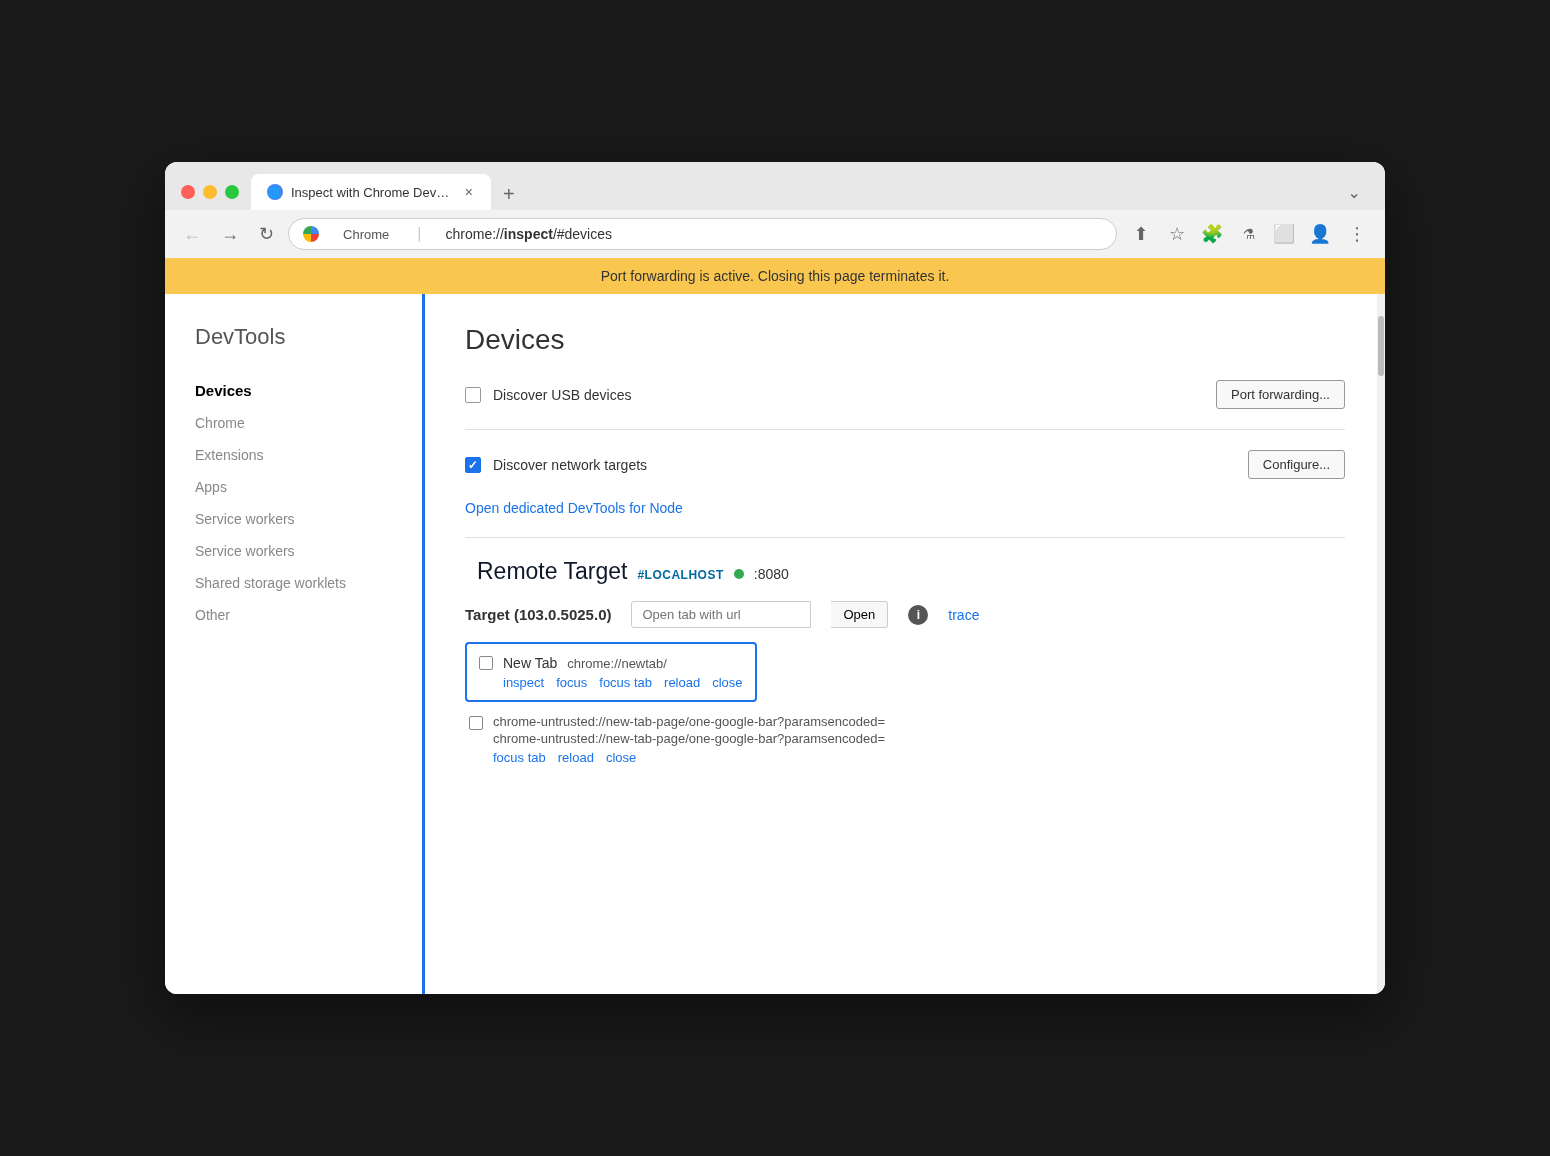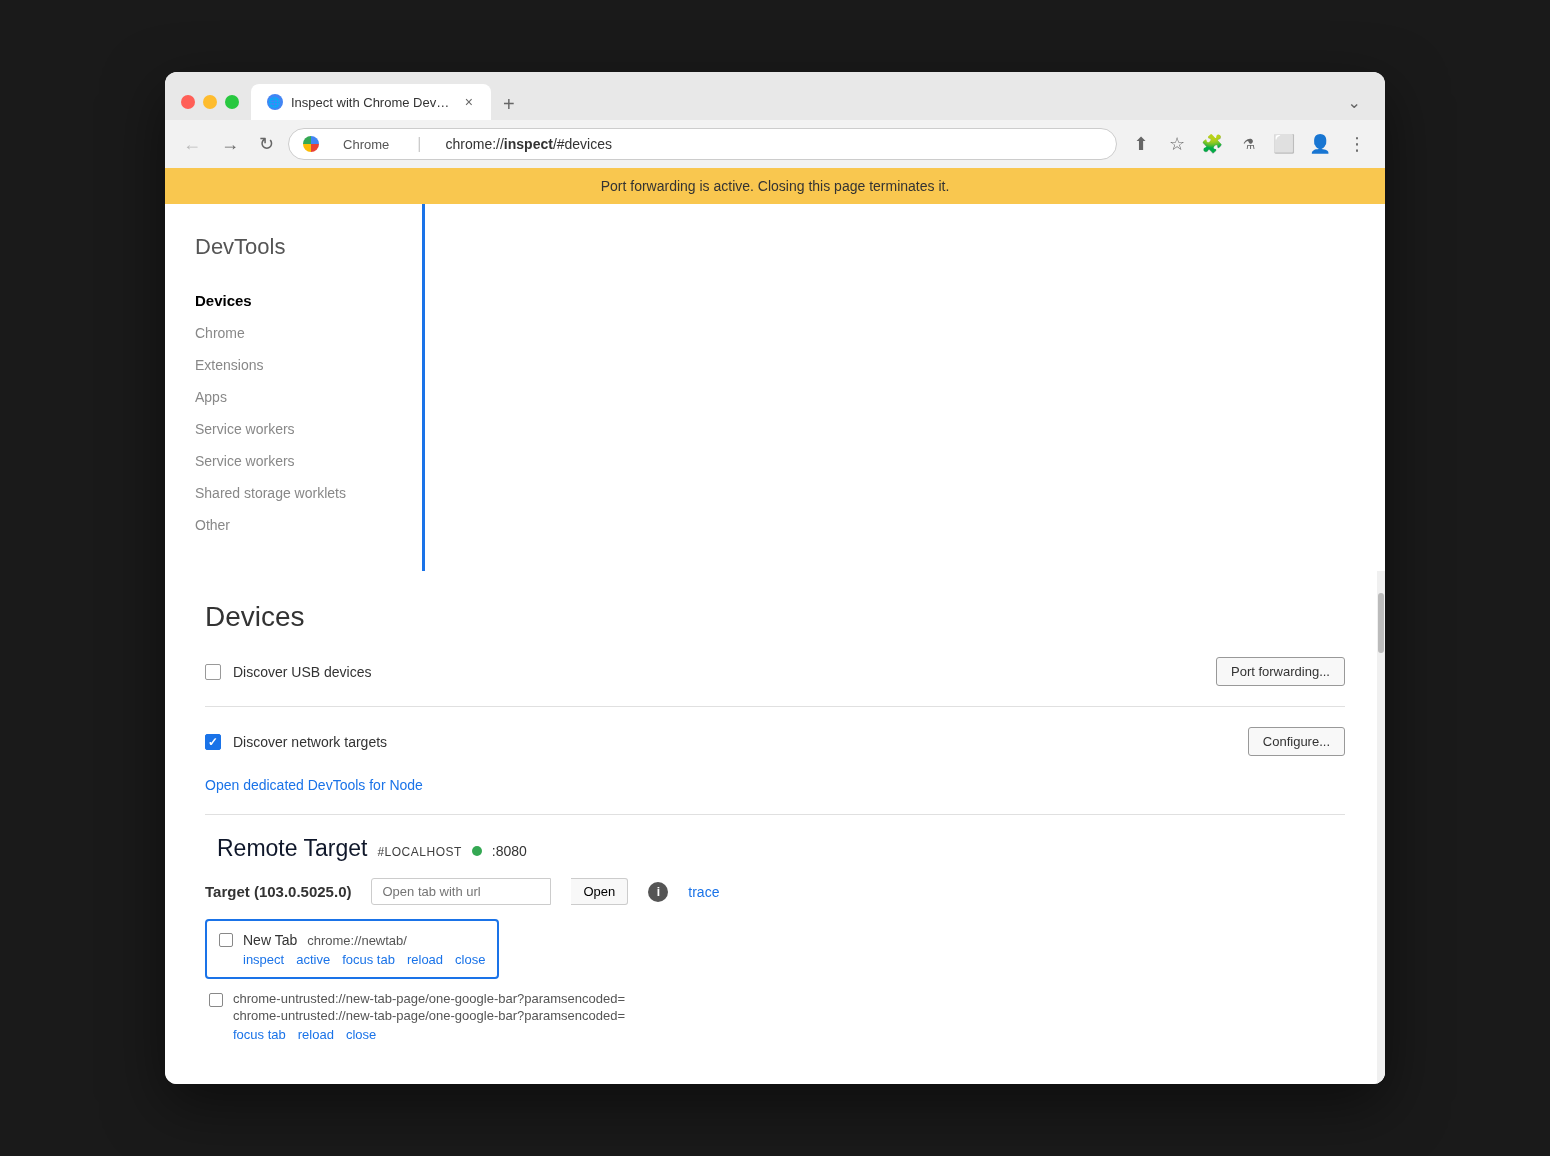--- a/index.html
+++ b/index.html
@@ -180,21 +180,20 @@
       text-align: center;
       padding: 10px;
       font-size: 14px;
       font-weight: 400;
     }
     
     .main-content {
       background: #fff;
       display: flex;
       min-height: 700px;
-      flex-direction: column;
     }
     
     .sidebar {
       width: 260px;
       padding: 30px 0;
       border-right: none;
       flex-shrink: 0;
       position: relative;
     }
     .sidebar::after {
@@ -304,23 +303,24 @@
       margin-bottom: 16px;
     }
     .remote-target-title {
       font-size: 23px;
       font-weight: 400;
       color: #0f172a;
       margin-left: 12px;
     }
     .remote-target-host {
       font-size: 12px;
-      color: #404040;
+      color: #0369a1;
       letter-spacing: 0.5px;
       text-transform: uppercase;
+      font-weight: bold;
     }
     .green-dot {
       display: inline-block;
       width: 10px;
       height: 10px;
       background: #34a853;
       border-radius: 50%;
     }
     .remote-target-port {
       font-size: 14px;
@@ -561,21 +561,21 @@
 
       
       <div class="tab-entry">
         <div class="tab-entry-row">
           <div class="tab-checkbox"></div>
           <span class="tab-name">New Tab</span>
           <span class="tab-url-small" style="margin-left:0;">chrome://newtab/</span>
         </div>
         <div class="tab-actions">
           <a class="tab-action-link">inspect</a>
-          <a class="tab-action-link">active</a>
+          <a class="tab-action-link">focus</a>
           <a class="tab-action-link">focus tab</a>
           <a class="tab-action-link">reload</a>
           <a class="tab-action-link">close</a>
         </div>
       </div>
 
       
       <div class="tab-entry-plain">
         <div class="tab-entry-row2" style="display:flex;align-items:flex-start;gap:10px;">
           <div class="tab-checkbox" style="margin-top:2px;flex-shrink:0;"></div>

